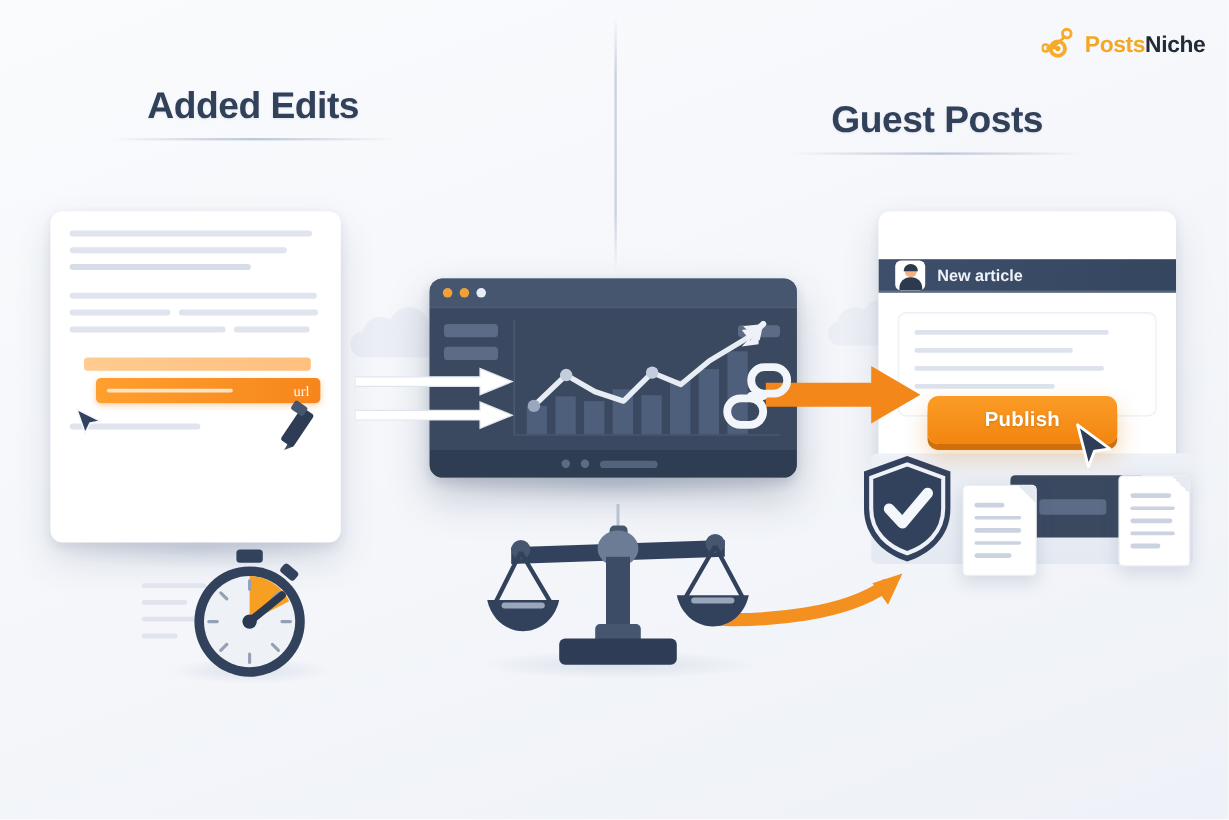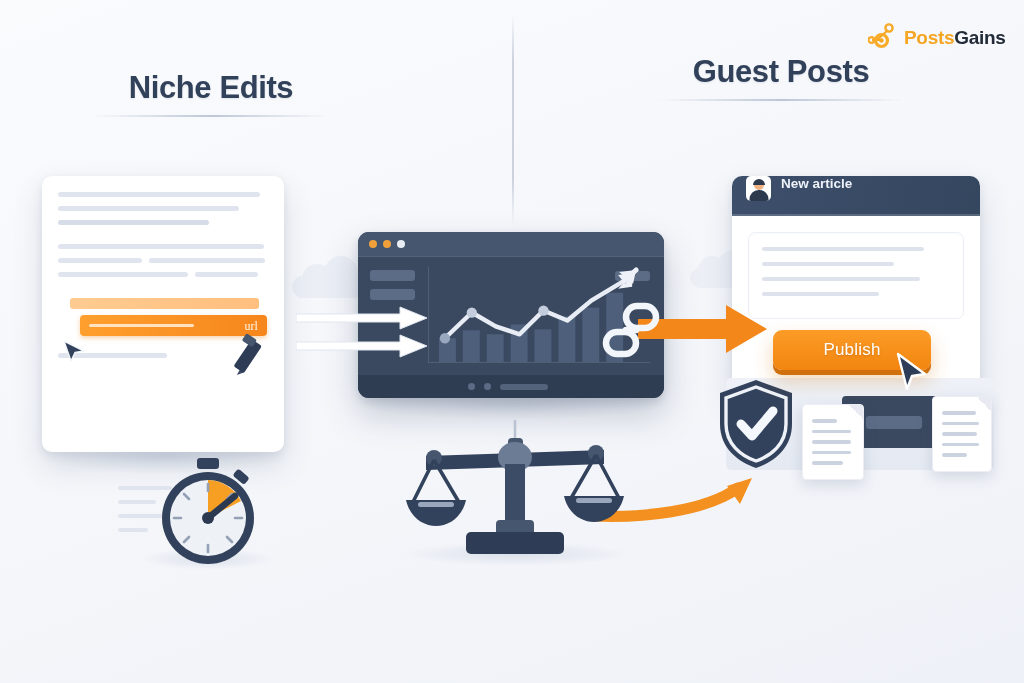--- a/index.html
+++ b/index.html
@@ -24,21 +24,21 @@
   .colhead { position:absolute; text-align:center; }
   .colhead .txt {
     font-size:31px; font-weight:bold; color:#32415a; letter-spacing:-.4px;
     text-shadow:0 1px 2px rgba(70,90,120,.13);
   }
   .colhead .rule {
     margin:9px auto 0; height:2px; width:100%;
     background:linear-gradient(90deg,rgba(190,200,215,0),rgba(186,196,212,.95),rgba(190,200,215,0));
   }
   #head-left  { left:92px;  top:70px; width:238px; }
-  #head-right { left:658px; top:54px; width:246px; }
+  #head-right { left:658px; top:82px; width:246px; }
 
   #divider {
     position:absolute; left:512px; top:14px; width:2px; height:212px;
     background:linear-gradient(180deg,rgba(205,212,224,0),#ccd3df 22%,#ccd3df 78%,rgba(205,212,224,0));
   }
 
   
   .cloud { position:absolute; opacity:.55; }
   .cloud i { position:absolute; background:#e3e8f1; border-radius:50%; display:block; }
 
@@ -120,43 +120,44 @@
   #oarrow  { left:638px; top:303px; width:130px; height:52px; z-index:6; }
   #curvearrow { left:592px; top:466px; width:182px; height:62px; z-index:4; }
 
   
   #card-right {
     position:absolute; left:732px; top:176px; width:248px; height:222px;
     border-radius:10px; overflow:hidden; background:#fff;
     box-shadow:0 14px 30px rgba(60,78,110,.16), 0 3px 8px rgba(60,78,110,.10);
   }
   #card-right .cr-head {
-    height:40px; background:linear-gradient(100deg,#3d4f6b,#35465f);
-    display:flex; align-items:flex-start; gap:10px; padding:0 14px;
+    height:28px; background:linear-gradient(100deg,#3d4f6b,#35465f);
+    display:flex; align-items:center; gap:10px; padding:0 14px;
     border-bottom:2px solid rgba(255,255,255,.18);
+    margin-top:40px;
   }
   .avatar { width:25px; height:25px; border-radius:5px; background:#fff; position:relative; overflow:hidden; flex:0 0 auto; }
   .avatar .head { position:absolute; left:50%; top:4px; transform:translateX(-50%); width:10px; height:10px; border-radius:50%; background:#f0b183; }
   .avatar .hair { position:absolute; left:50%; top:3px; transform:translateX(-50%); width:12px; height:6px; border-radius:6px 6px 0 0; background:#2d3a4e; }
   .avatar .body { position:absolute; left:50%; bottom:0; transform:translateX(-50%); width:19px; height:11px; border-radius:9px 9px 0 0; background:#2d3a4e; }
   .cr-title { color:#eef2f8; font-size:13.5px; font-weight:bold; }
   #card-right .cr-body { padding:16px; }
   #card-right .inner-sheet {
     background:#fff; border:1px solid #eceff5; border-radius:7px; padding:14px 13px 22px;
     box-shadow:inset 0 1px 2px rgba(100,120,150,.05);
   }
   .rline { height:4px; border-radius:2px; background:#dde2ec; margin-bottom:11px; }
 
   .publish-btn {
     position:absolute; left:773px; top:330px; z-index:8;
     width:158px; height:40px; border-radius:9px;
     background:linear-gradient(180deg,#fb9c27,#f2850f);
     box-shadow:0 5px 0 #d0700c, 0 10px 20px rgba(215,125,20,.33);
     display:flex; align-items:center; justify-content:center;
-    color:#fff; font-size:17px; font-weight:normal; letter-spacing:.2px;
+    color:#fff; font-size:17px; font-weight:bold; letter-spacing:.2px;
     text-shadow:0 1px 2px rgba(150,80,10,.35);
   }
   .cursor-right { position:absolute; left:895px; top:352px; width:34px; height:40px; z-index:10; }
 
   
   .shield { position:absolute; left:716px; top:378px; width:80px; height:92px; z-index:7; }
   .docpage {
     position:absolute; background:#fff; border-radius:4px;
     box-shadow:0 5px 14px rgba(60,78,110,.17);
     border:1px solid #eceef4;
@@ -196,25 +197,25 @@
 
   <div id="logo">
     <svg width="30" height="30" viewBox="0 0 30 30">
       <line x1="9" y1="18" x2="20" y2="8" stroke="#f5a623" stroke-width="2.2"></line>
       <line x1="4" y1="18" x2="12" y2="18" stroke="#f5a623" stroke-width="2.2"></line>
       <circle cx="13.5" cy="18.5" r="6" fill="none" stroke="#f8ab28" stroke-width="3.2"></circle>
       <circle cx="13.5" cy="18.5" r="2.2" fill="#f5a623"></circle>
       <circle cx="21" cy="6" r="3.6" fill="none" stroke="#f8ab28" stroke-width="2.4"></circle>
       <circle cx="3.4" cy="18" r="2.9" fill="none" stroke="#f8ab28" stroke-width="2.2"></circle>
     </svg>
-    <div class="wordmark"><span class="wm-a">Posts</span><span class="wm-b">Gains</span></div>
+    <div class="wordmark"><span class="wm-a">Posts</span><span class="wm-b">Niche</span></div>
   </div>
 
   <div id="head-left" class="colhead">
-    <div class="txt">Niche Edits</div>
+    <div class="txt">Added Edits</div>
     <div class="rule"></div>
   </div>
   <div id="head-right" class="colhead">
     <div class="txt">Guest Posts</div>
     <div class="rule"></div>
   </div>
   <div id="divider"></div>
 
   <div class="cloud" style="left:292px;top:256px;width:74px;height:44px;">
     <i style="left:0;top:20px;width:74px;height:22px;border-radius:12px;"></i>

